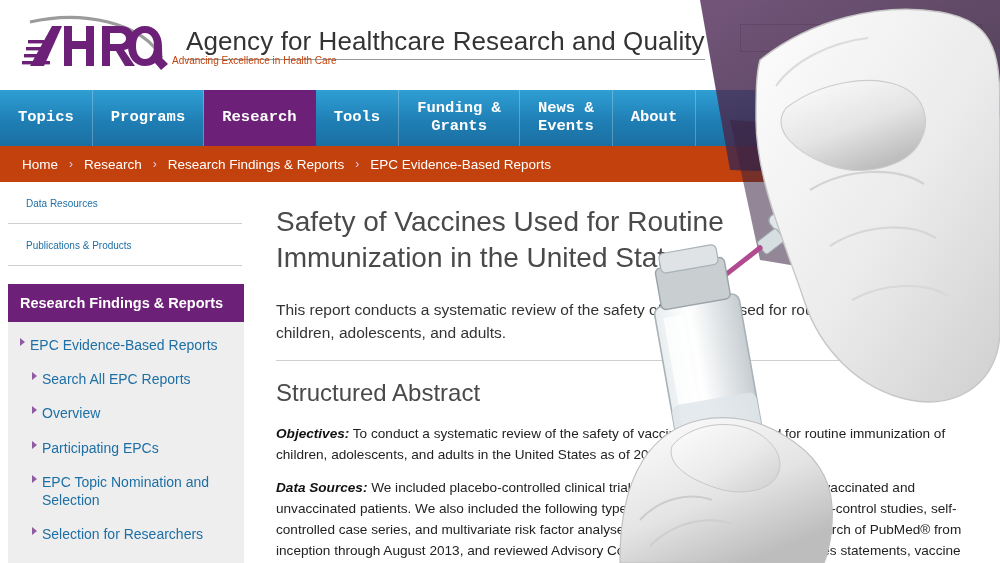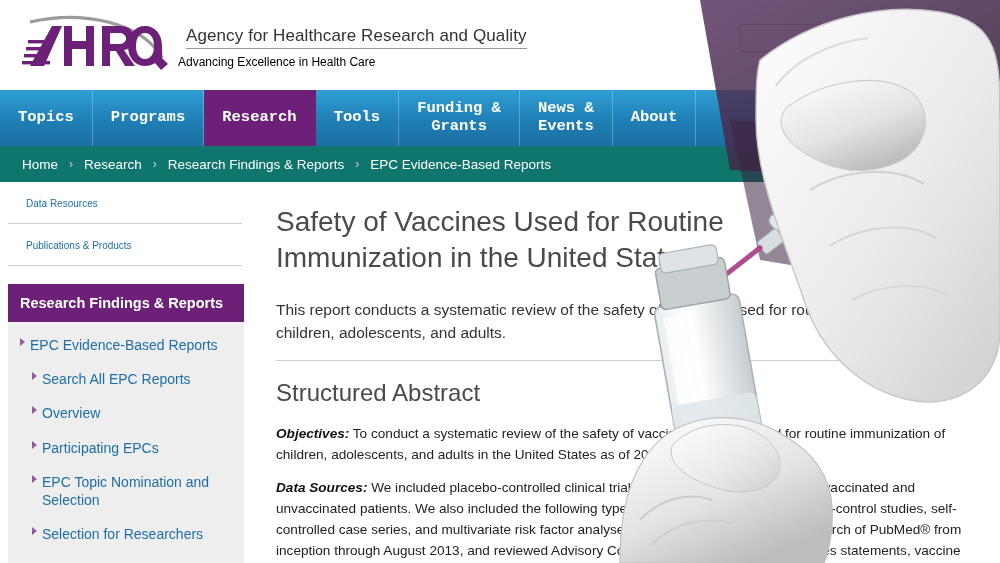--- a/index.html
+++ b/index.html
@@ -33,33 +33,33 @@
     left: 22px;
     top: 14px;
     width: 150px;
     height: 60px;
   }
   .logo-svg { display: block; }
   .agency-title {
     position: absolute;
     left: 186px;
     top: 26px;
-    font-size: 17px;
+    font-size: 26px;
     color: #333333;
     letter-spacing: 0.1px;
     white-space: nowrap;
     border-bottom: 1px solid #999;
     padding-bottom: 2px;
   }
   .agency-tagline {
     position: absolute;
-    left: 178px;
+    left: 172px;
     top: 55px;
-    font-size: 12px;
-    color: #000000;
+    font-size: 10px;
+    color: #c2410c;
     white-space: nowrap;
   }
   .search-box {
     position: absolute;
     right: 18px;
     top: 24px;
     width: 242px;
     height: 28px;
     border: 1px solid #b9b9b9;
     background: #ffffff;
@@ -115,21 +115,21 @@
     padding: 0 14px 6px 0;
     align-self: flex-end;
   }
   .fs-small { font-size: 12px; }
   .fs-med { font-size: 16px; }
   .fs-large { font-size: 21px; }
 
   
   .breadcrumb {
     height: 36px;
-    background: #0f766e;
+    background: #c2410c;
     display: flex;
     align-items: center;
     padding-left: 22px;
     color: #ffffff;
     font-size: 13.5px;
   }
   .crumb { color: #ffffff; text-decoration: none; cursor: pointer; }
   .crumb-sep {
     margin: 0 11px;
     color: #e0c6e8;

